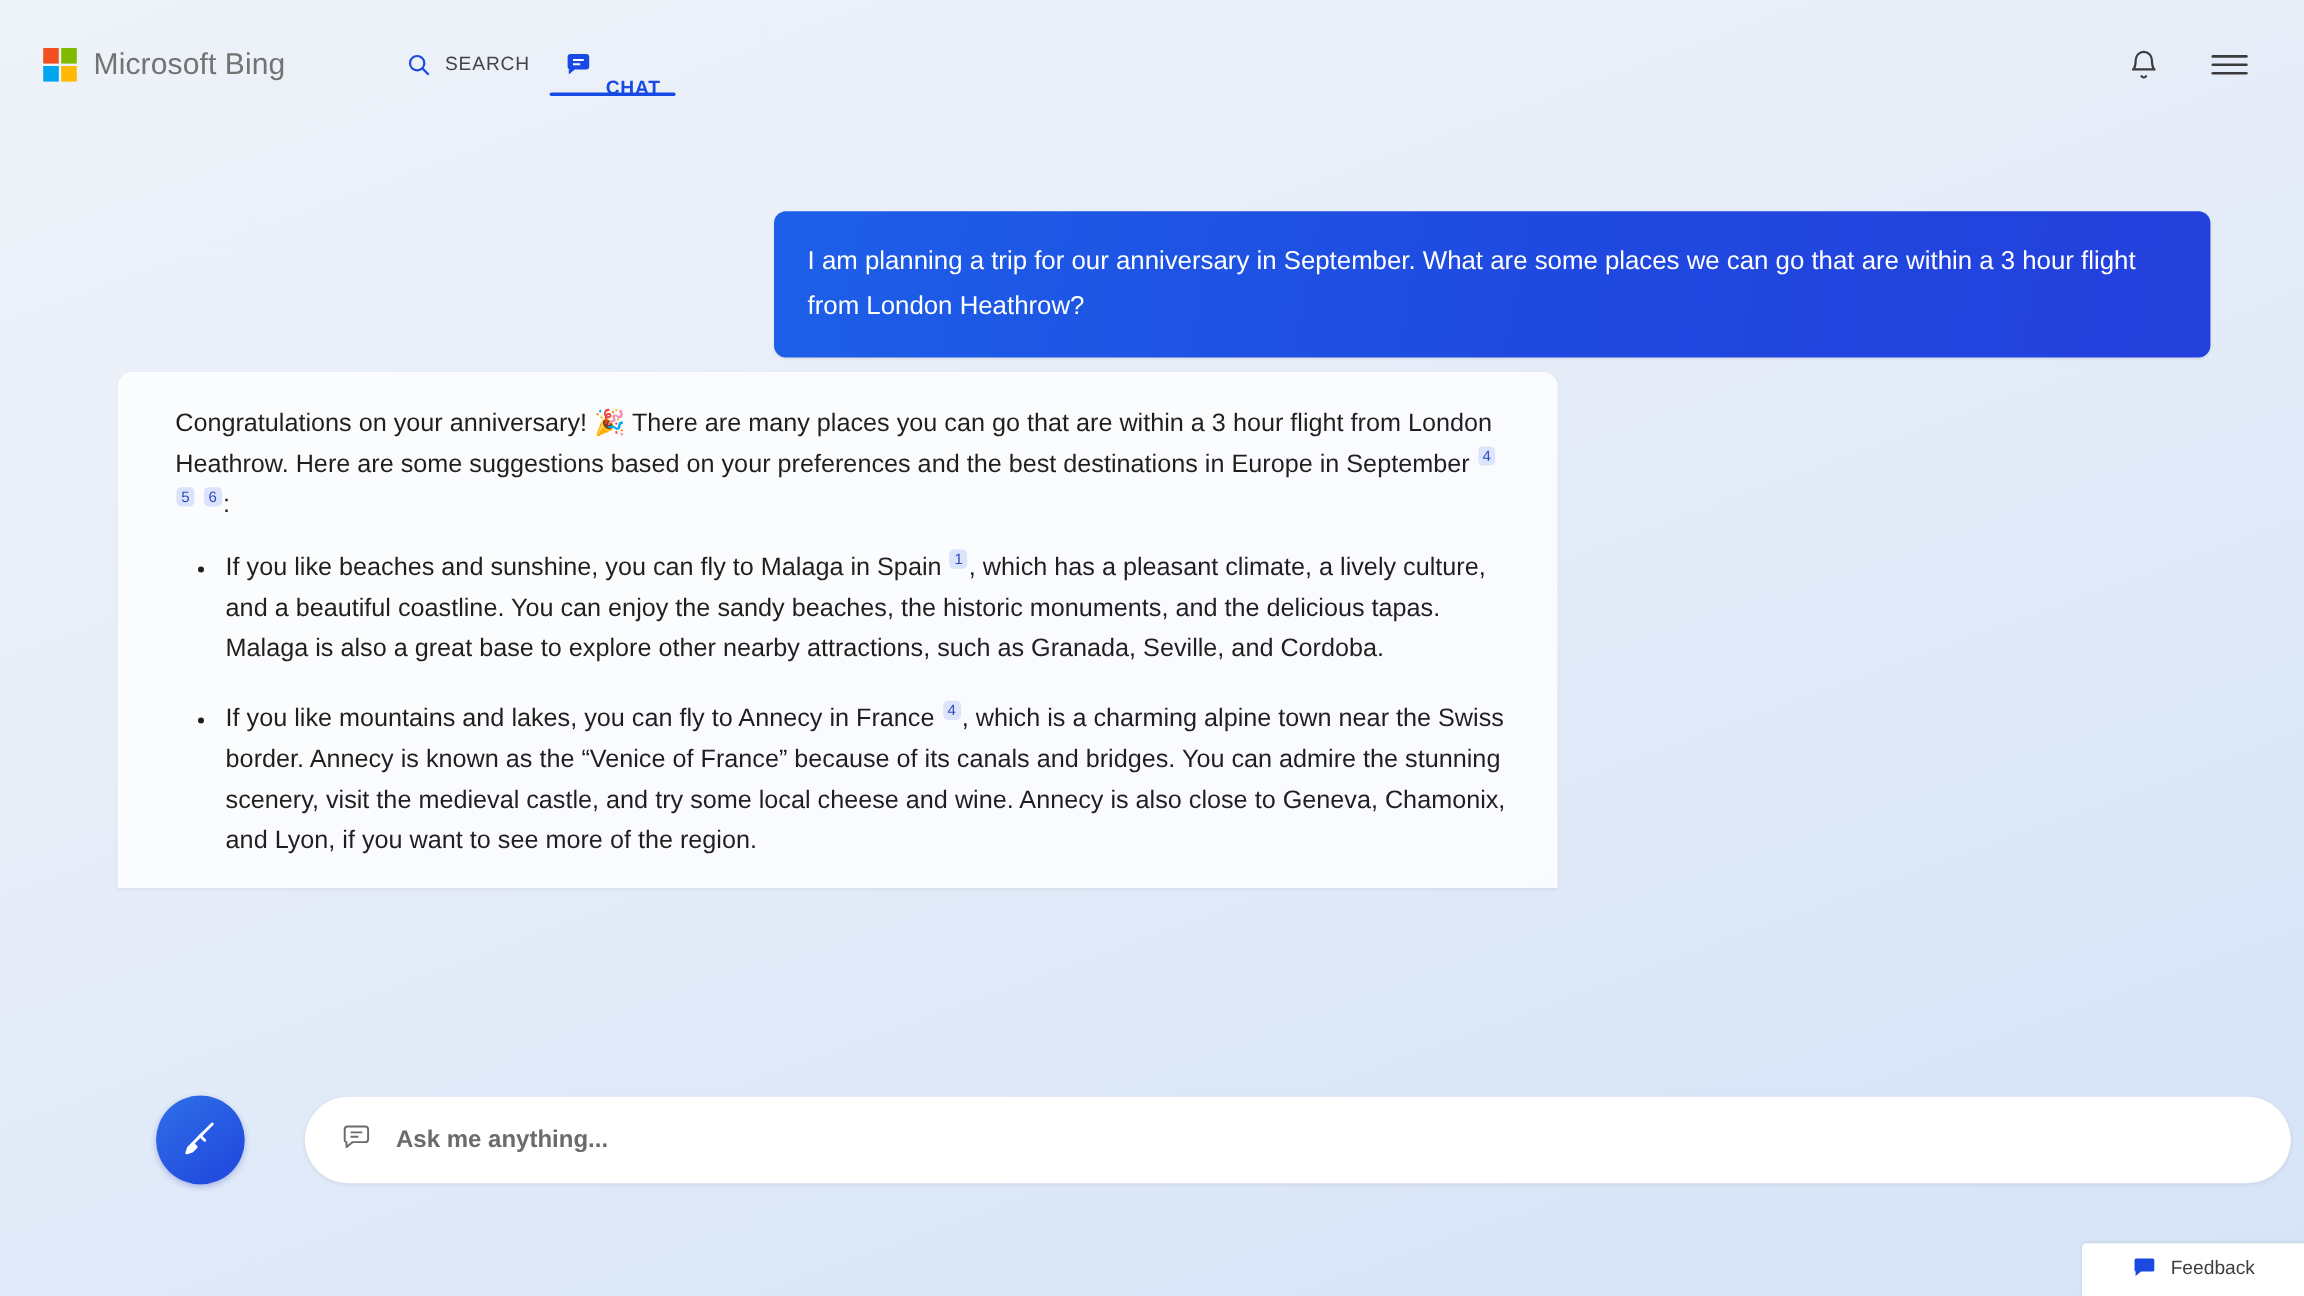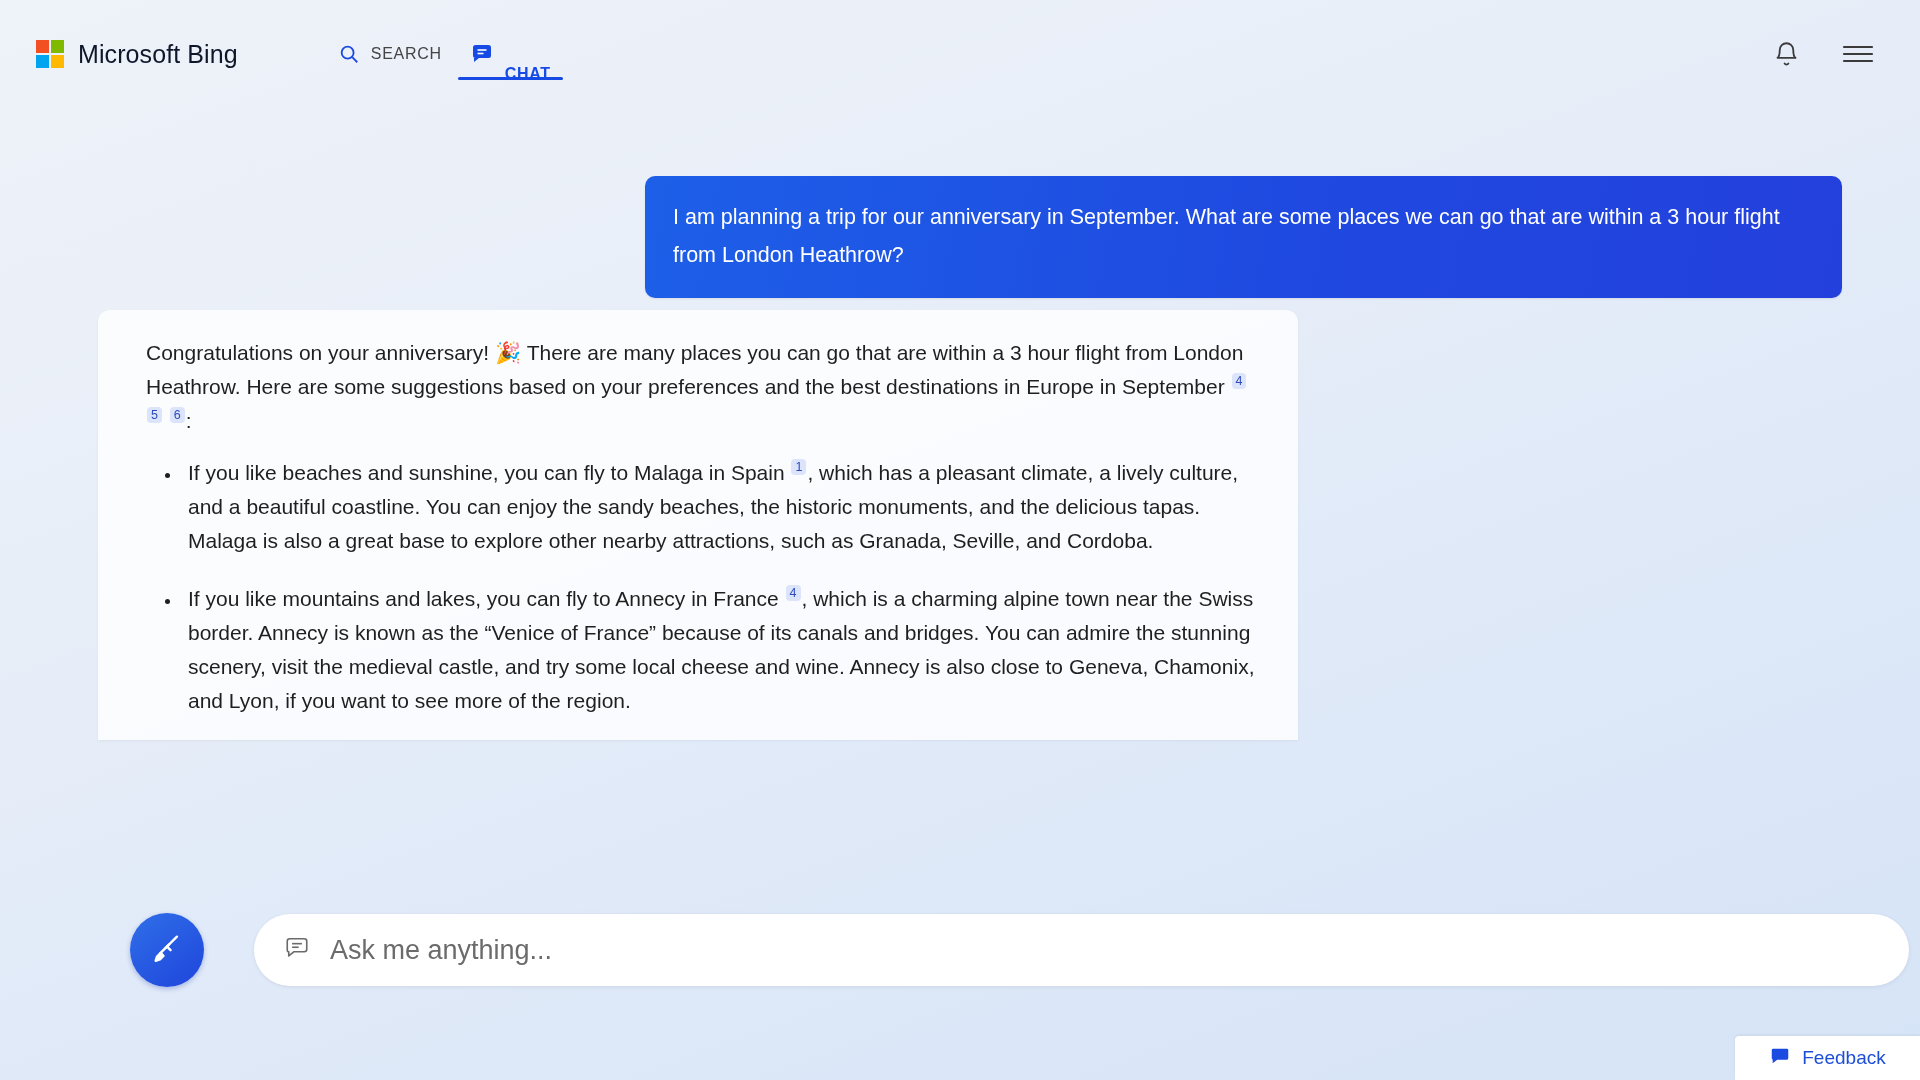--- a/index.html
+++ b/index.html
@@ -40,21 +40,21 @@
     grid-template-rows: 13px 13px;
     gap: 2px;
   }
   .ms-logo i { display: block; width: 13px; height: 13px; }
   .ms-logo i:nth-child(1) { background: #f25022; }
   .ms-logo i:nth-child(2) { background: #7fba00; }
   .ms-logo i:nth-child(3) { background: #00a4ef; }
   .ms-logo i:nth-child(4) { background: #ffb900; }
   .brand-text {
     font-size: 25px;
-    color: #0f172a;
+    color: #737373;
     letter-spacing: 0.1px;
   }
 
   .nav {
     display: flex;
     align-items: flex-end;
     margin-left: 86px;
     height: 108px;
     padding-bottom: 0;
   }
@@ -193,46 +193,47 @@
     align-items: center;
     padding: 0 30px;
     box-sizing: border-box;
     gap: 18px;
     box-shadow: 0 1px 4px rgba(0,0,0,0.08);
   }
   .chat-input {
     border: none;
     outline: none;
     flex: 1;
-    font-size: 27px;
+    font-size: 20px;
     color: #c2410c;
     font-family: "Liberation Sans", sans-serif;
     background: transparent;
+    font-weight: bold;
   }
   .chat-input::placeholder { color: #6b6b6b; }
 
   
   .feedback {
     position: absolute;
     right: 0;
     bottom: 0;
     width: 185px;
     height: 44px;
     background: #ffffff;
     border-radius: 4px 0 0 0;
     display: flex;
     align-items: center;
     justify-content: center;
     gap: 11px;
     cursor: pointer;
     box-shadow: 0 -1px 3px rgba(0,0,0,0.07);
   }
   .feedback-label {
-    font-size: 19px;
-    color: #1d4ed8;
+    font-size: 16px;
+    color: #404040;
   }
 </style>
 </head>
 <body>
 
 <div class="header">
 
   <div class="logo-wrap">
     <span class="ms-logo">
       <i></i>

